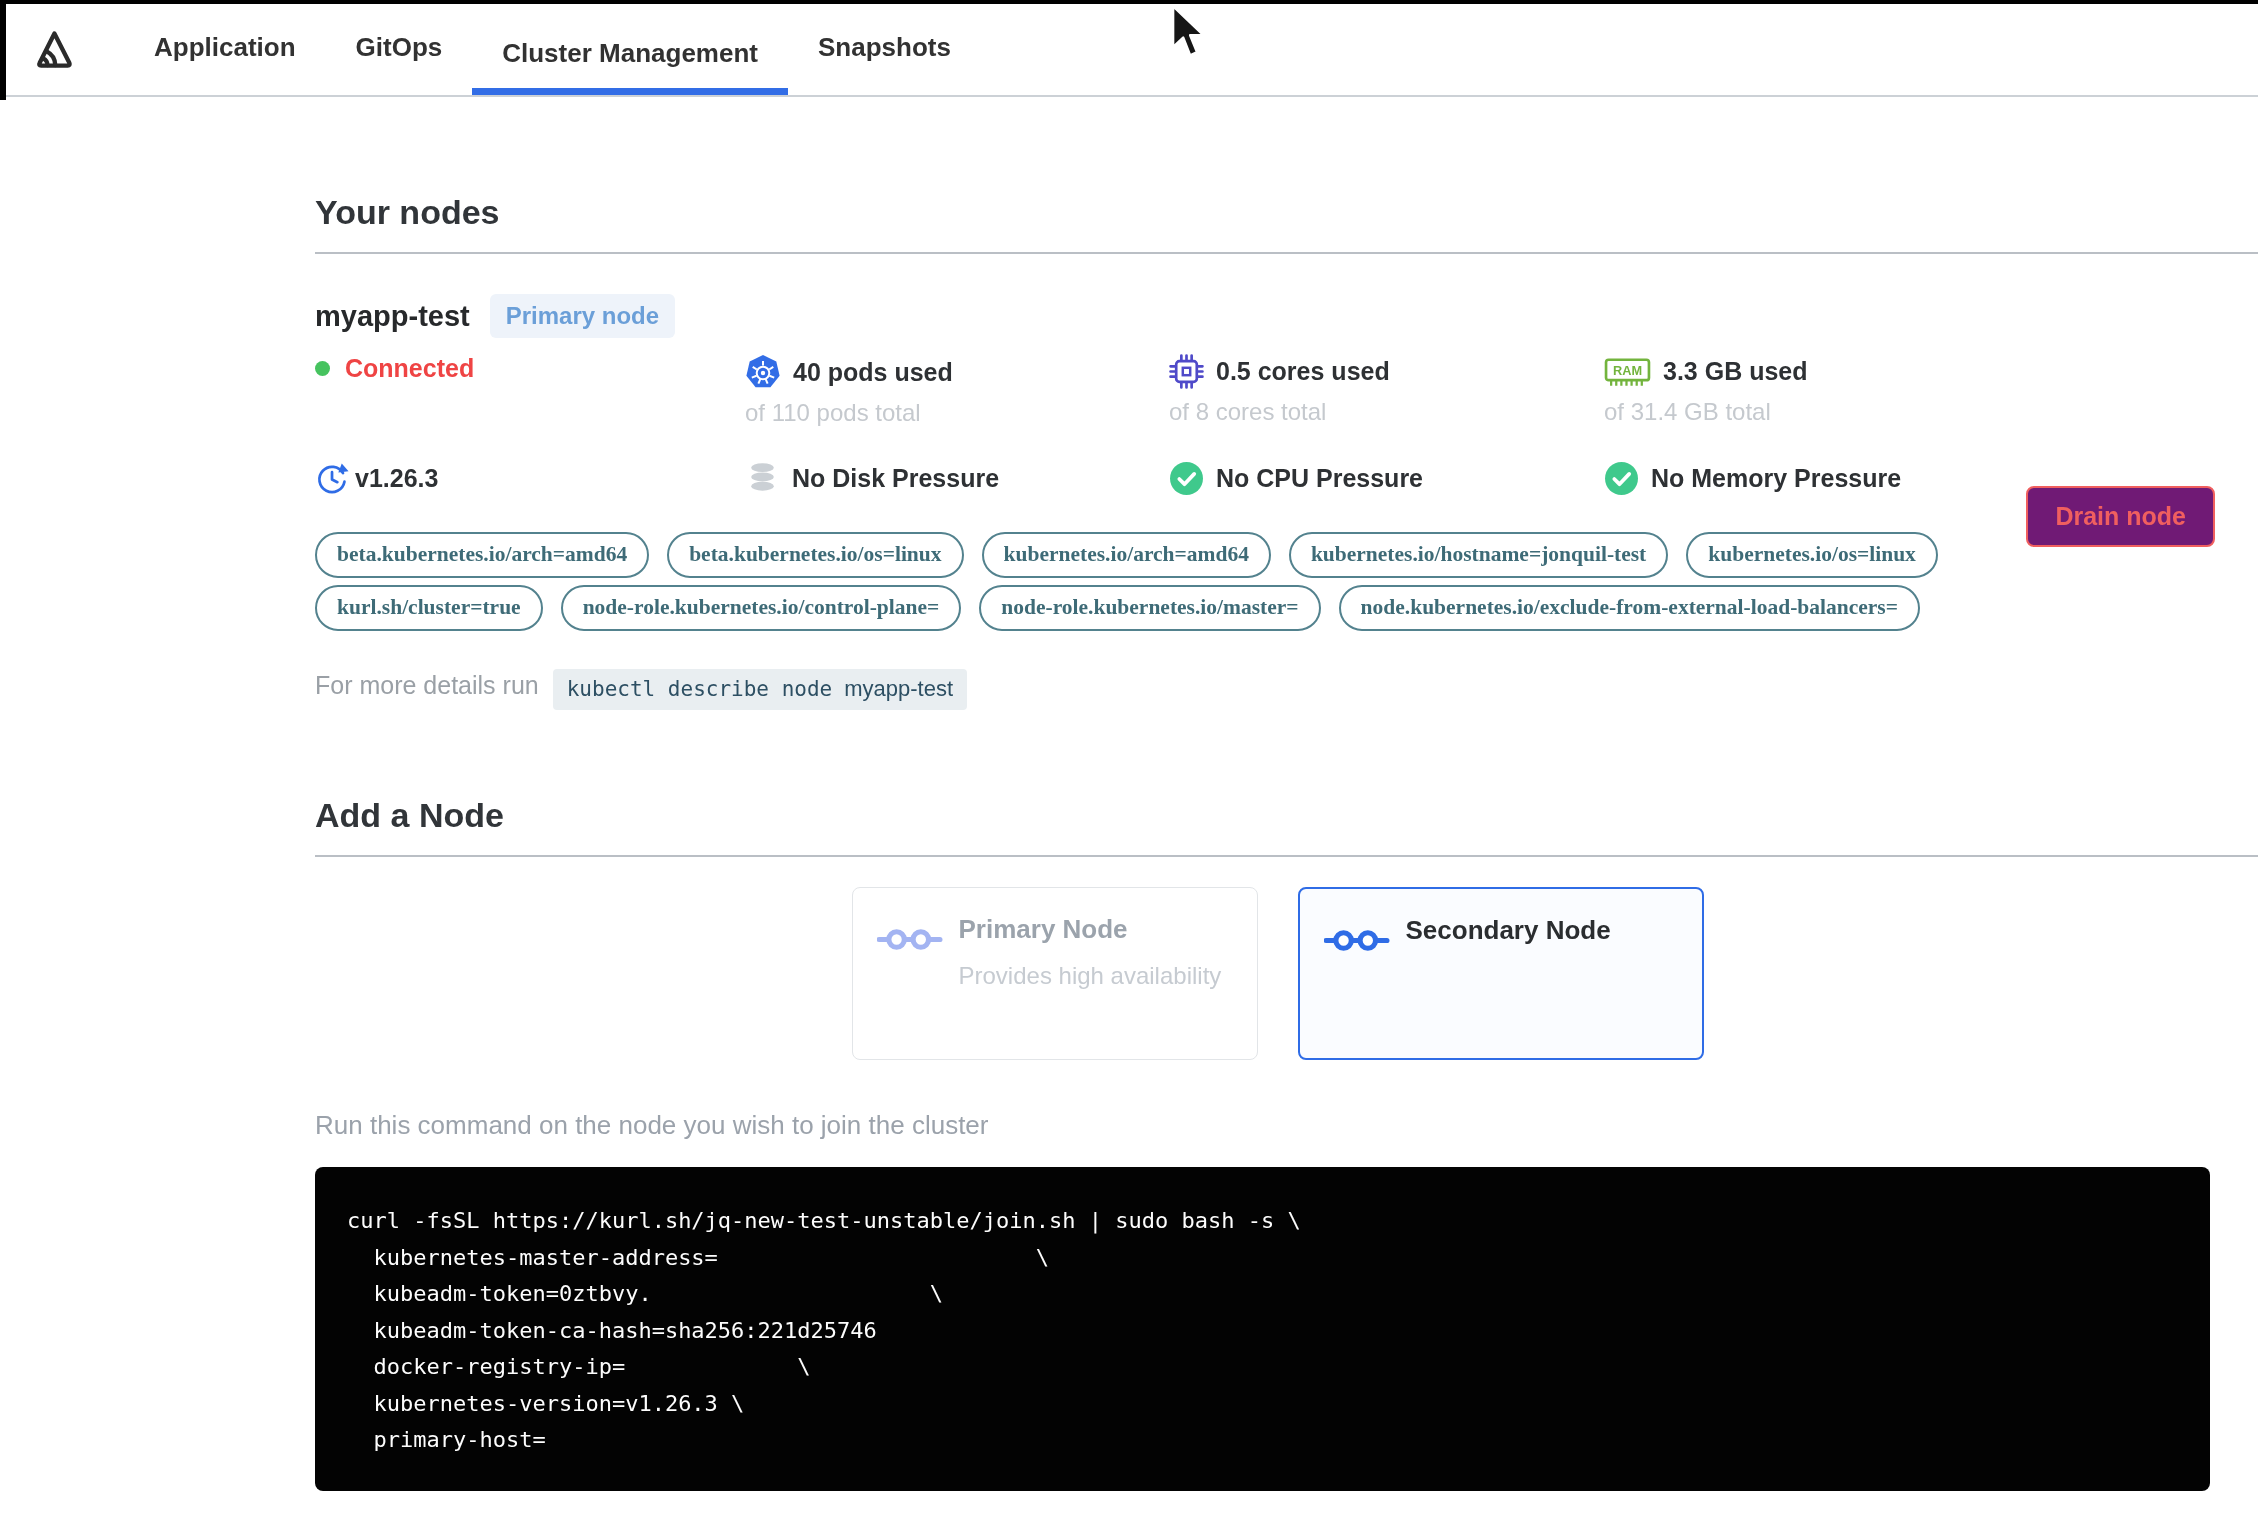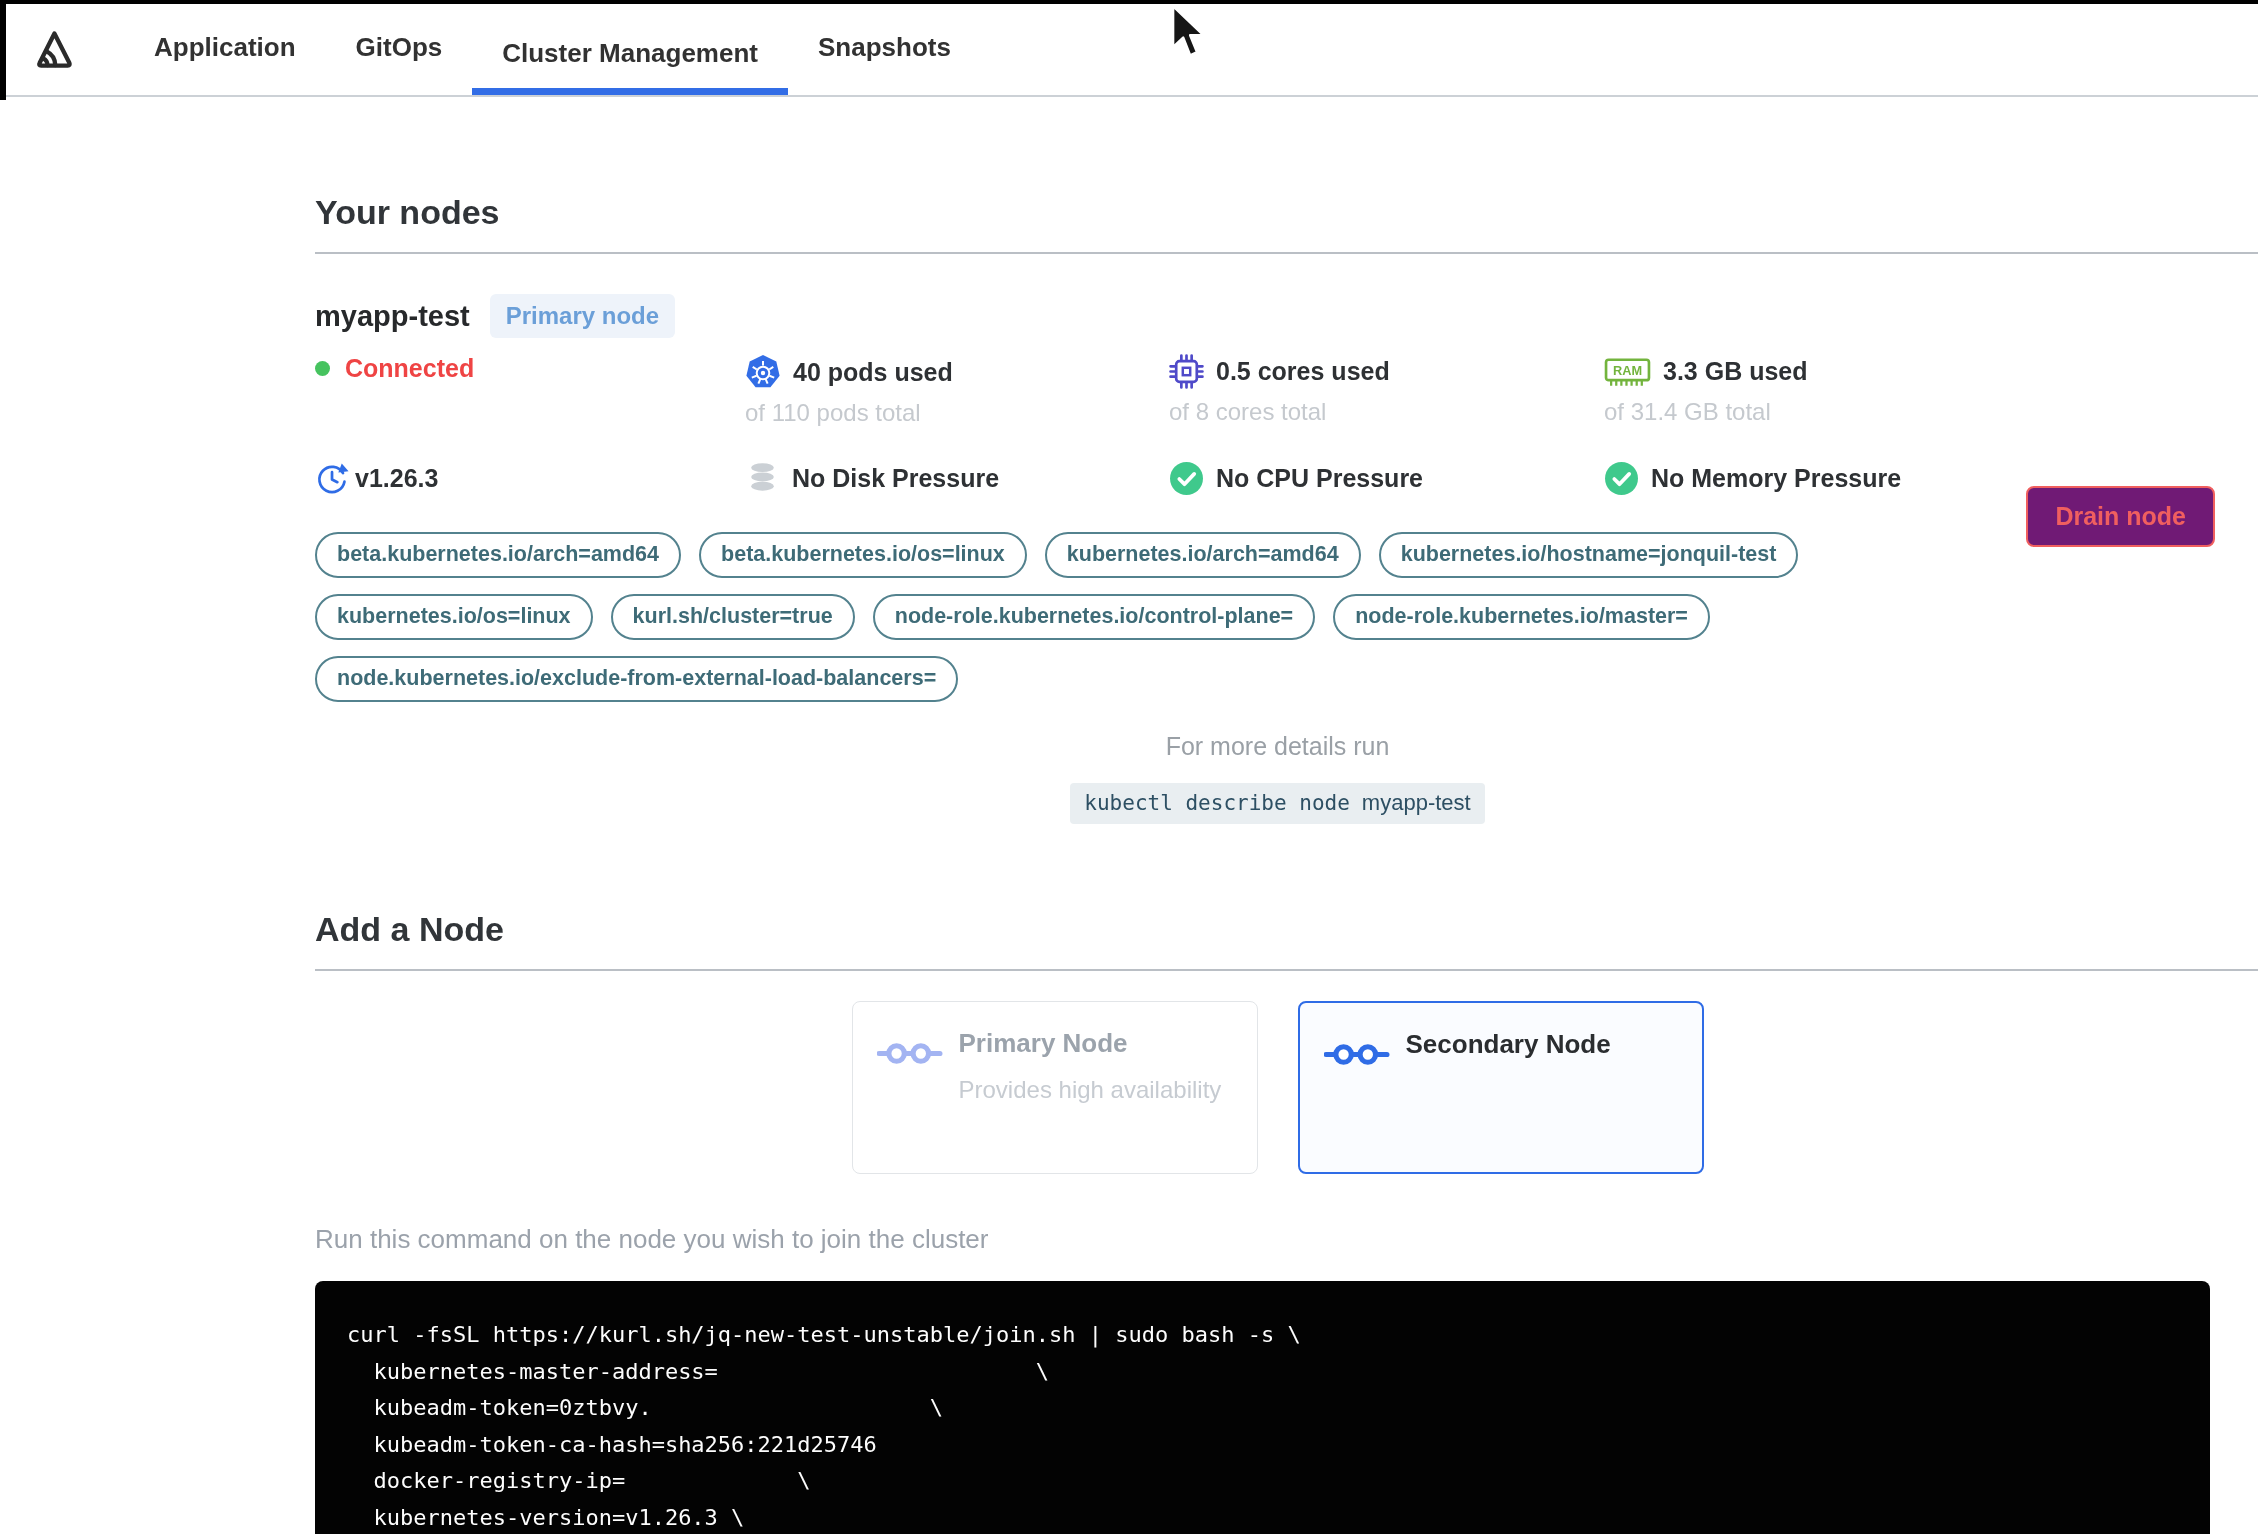--- a/index.html
+++ b/index.html
@@ -36,25 +36,25 @@
   .stats-row.first { margin-top:16px; }
   .stats-row.second { margin-top:34px; }
   .stat-main { display:flex; align-items:center; gap:12px; font-size:25px; font-weight:600; color:#2e3134; }
   .stat-main .ico { display:flex; flex:none; }
   .stat-sub { margin-top:9px; font-size:24px; font-weight:500; color:#c5c9ce; }
   .status-cell { display:flex; align-items:center; gap:15px; font-size:25px; font-weight:600; color:#ef4444; }
   .dot { width:15px; height:15px; border-radius:50%; background:#46c35f; }
   .version-cell { gap:5px; }
 
   .labels-row { margin-top:36px; position:relative; }
-  .pills { max-width:1700px; display:flex; flex-wrap:wrap; gap:16px 18px; }
+  .pills { max-width:1700px; display:flex; flex-wrap:wrap; gap:7px 18px;font-family:Liberation Serif, serif; }
   .pill { border:2px solid #53828e; color:#3e6b77; border-radius:999px; padding:8px 20px 9px; font-size:21.5px; font-weight:600; white-space:nowrap; background:#fff; }
   .drain-btn { position:absolute; top:-46px; right:25px; border:2px solid #f05f5f; color:#f05f5f; background:#701a75; font-size:25px; font-weight:700; padding:14px 27px; border-radius:8px; font-family:inherit; cursor:pointer; }
 
-  .hint-row { margin-top:30px; display:flex; align-items:center; gap:14px; font-size:25px; color:#9aa0a6;flex-direction:column; }
+  .hint-row { margin-top:30px; display:flex; align-items:center; gap:14px; font-size:25px; color:#9aa0a6; }
   .code-chip { background:#e9eef1; border-radius:4px; padding:7px 14px 8px; display:flex; align-items:baseline; gap:12px;margin-top:8px; }
   .code-chip .mono { font-family:"DejaVu Sans Mono", monospace; font-size:21px; color:#2d4f63; }
   .code-chip .sans { font-size:22px; font-weight:500; color:#2d4f63; }
 
   
   .an-title { margin-top:86px; }
   .an-rule { margin-top:20px; }
   .cards { margin-top:30px; display:flex; justify-content:center; gap:40px; }
   .card { width:406px; height:173px; border-radius:8px; display:flex; padding:26px 24px; background:#fff; border:1.5px solid #e2e5e8; cursor:pointer; }
   .card.selected { border:2px solid #2f6ce6; background:#fafcff; }

